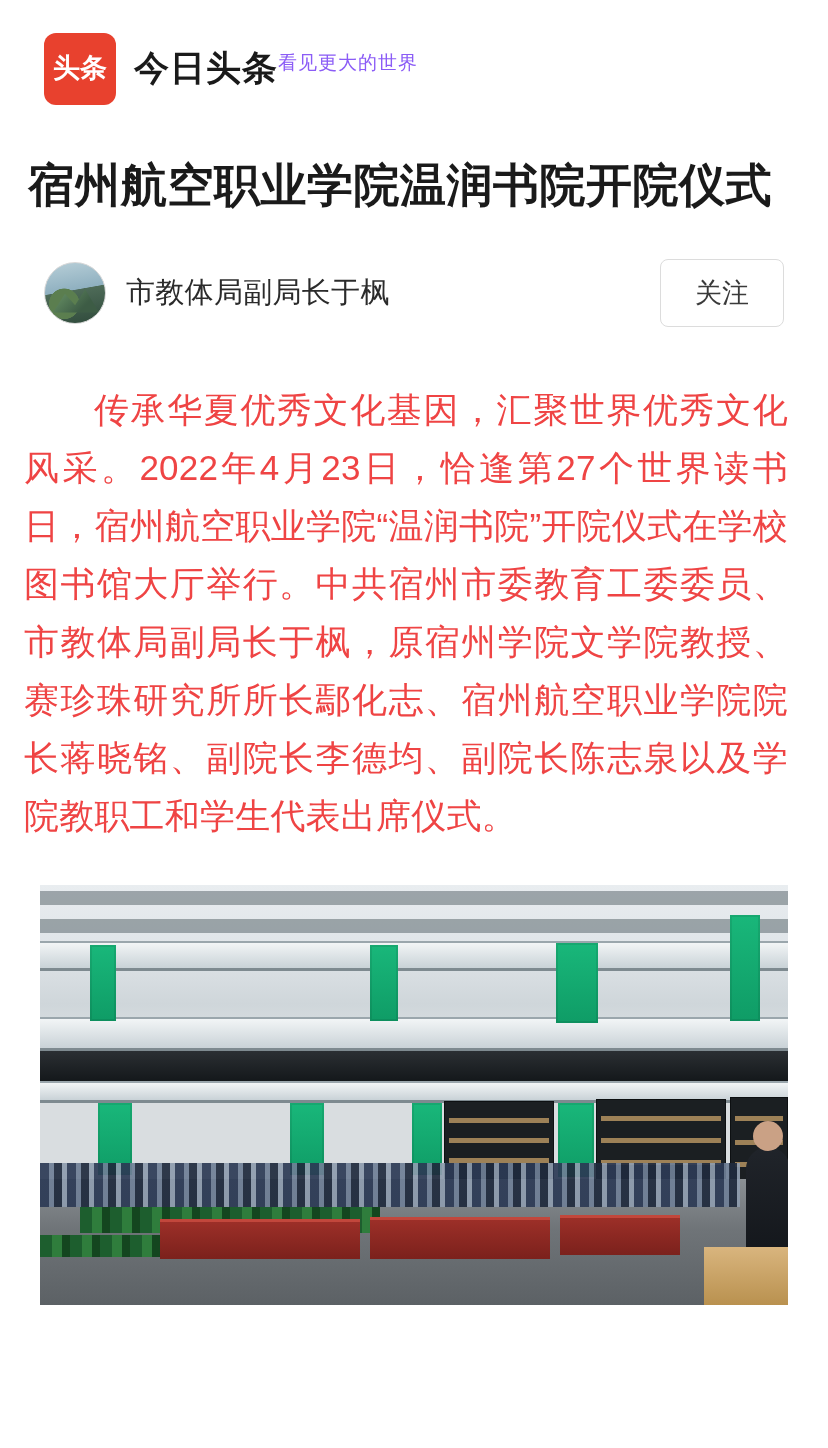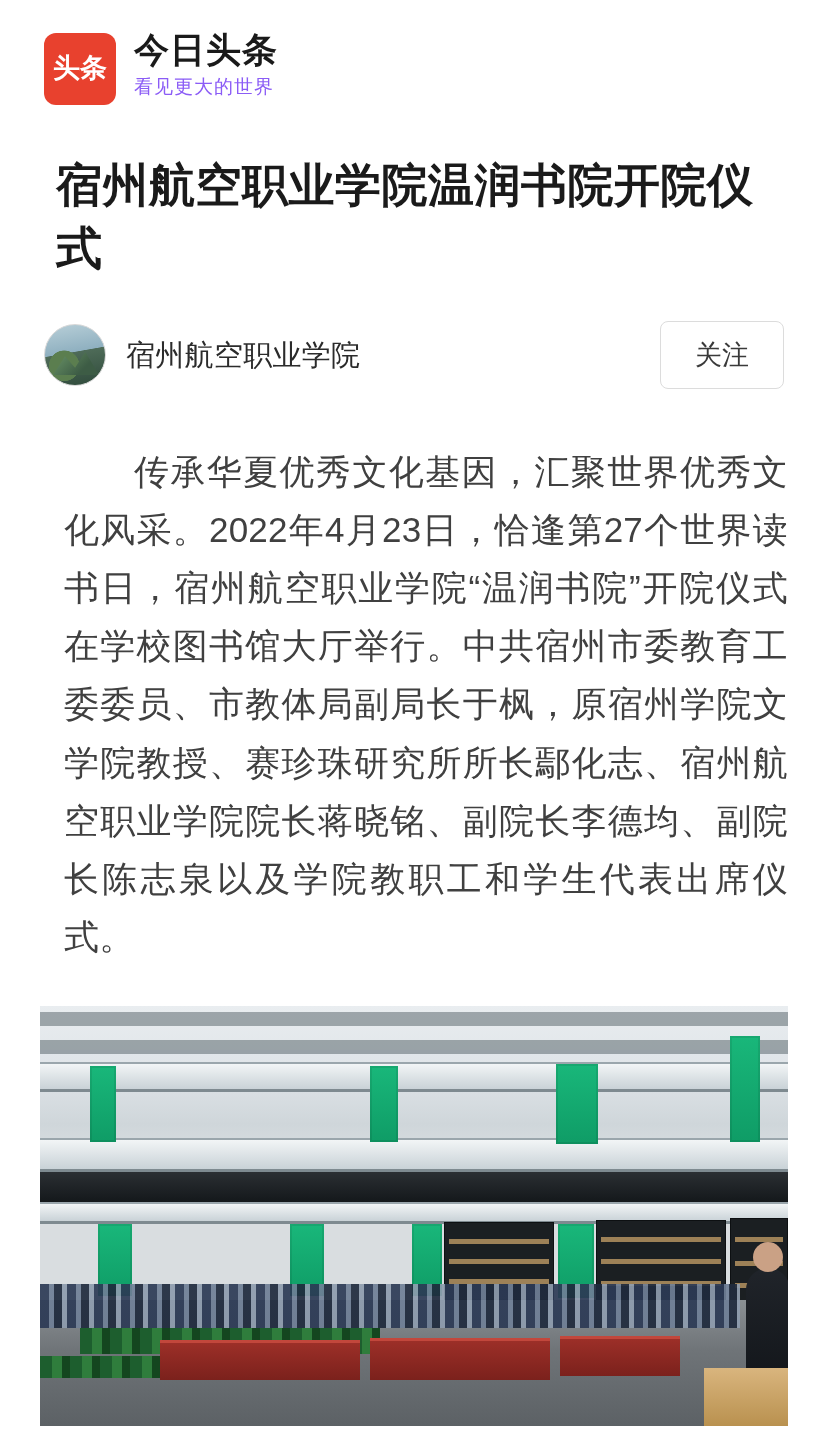--- a/index.html
+++ b/index.html
@@ -15,21 +15,21 @@
 
   
   .header {
     height: 116px;
     display: flex;
     align-items: center;
     padding: 0 42px 0 44px;
   }
   .brand {
     display: flex;
-    align-items: flex-start;
+    align-items: center;
     flex: 1 1 auto;
     min-width: 0;
     margin-top: 21px;
   }
   .logo-box {
     width: 72px;
     height: 72px;
     border-radius: 12px;
     background: #e8412e;
     display: flex;
@@ -40,23 +40,22 @@
   .logo-box span {
     color: #ffffff;
     font-size: 27px;
     font-weight: 700;
     letter-spacing: 0px;
     line-height: 1;
   }
   .brand-text {
     margin-left: 18px;
     display: flex;
-    flex-direction: column;
+    flex-direction: row;
     justify-content: center;
-    font-family: Liberation Mono, monospace;
   }
   .brand-title {
     font-size: 35px;
     font-weight: 700;
     color: #1a1a1a;
     letter-spacing: 1px;
     line-height: 1.15;
   }
   .brand-sub {
     font-size: 19px;
@@ -76,21 +75,21 @@
     border: none;
     display: flex;
     align-items: center;
     justify-content: center;
     letter-spacing: 0.5px;
     font-family: inherit;
   }
 
   
   .article-title {
-    margin: 38px 44px 0 56px;
+    margin: 38px 44px 0 28px;
     font-size: 46px;
     font-weight: 700;
     color: #1a1a1a;
     line-height: 1.36;
     letter-spacing: 0.5px;
   }
 
   
   .author-row {
     margin: 42px 44px 0 44px;
@@ -148,24 +147,24 @@
     color: #3a3a3a;
     font-size: 27px;
     display: flex;
     align-items: center;
     justify-content: center;
     font-family: inherit;
   }
 
   
   .article-body {
-    margin: 54px 40px 0 64px;
+    margin: 54px 40px 0 24px;
     font-size: 35px;
     line-height: 1.66;
-    color: #404040;
+    color: #ef4444;
     letter-spacing: 0.2px;
     text-align: justify;
   }
   .article-body p { margin: 0; text-indent: 2em; }
 
   
   .figure {
     margin: 40px 40px 0 40px;
     width: 748px;
     height: 420px;
@@ -265,21 +264,21 @@
       <div class="brand-sub">看见更大的世界</div>
     </div>
   </div>
 </div>
 
 <h1 class="article-title">宿州航空职业学院温润书院开院仪式</h1>
 
 <div class="author-row">
   <div class="avatar"></div>
   <div class="author-meta">
-    <div class="author-name">宿州航空职业学院</div>
+    <div class="author-name">市教体局副局长于枫</div>
   </div>
   <button class="follow-btn">关注</button>
 </div>
 
 <div class="article-body">
   <p>传承华夏优秀文化基因，汇聚世界优秀文化风采。2022年4月23日，恰逢第27个世界读书日，宿州航空职业学院“温润书院”开院仪式在学校图书馆大厅举行。中共宿州市委教育工委委员、市教体局副局长于枫，原宿州学院文学院教授、赛珍珠研究所所长鄢化志、宿州航空职业学院院长蒋晓铭、副院长李德均、副院长陈志泉以及学院教职工和学生代表出席仪式。</p>
 </div>
 
 <div class="figure">
   <div class="photo">

